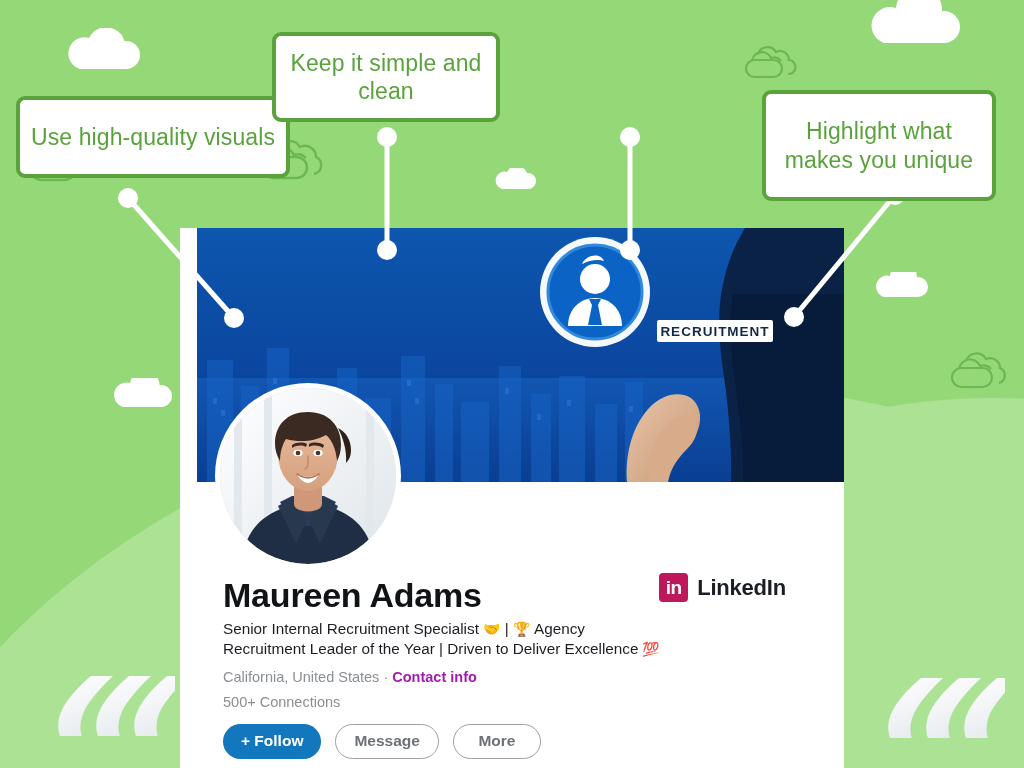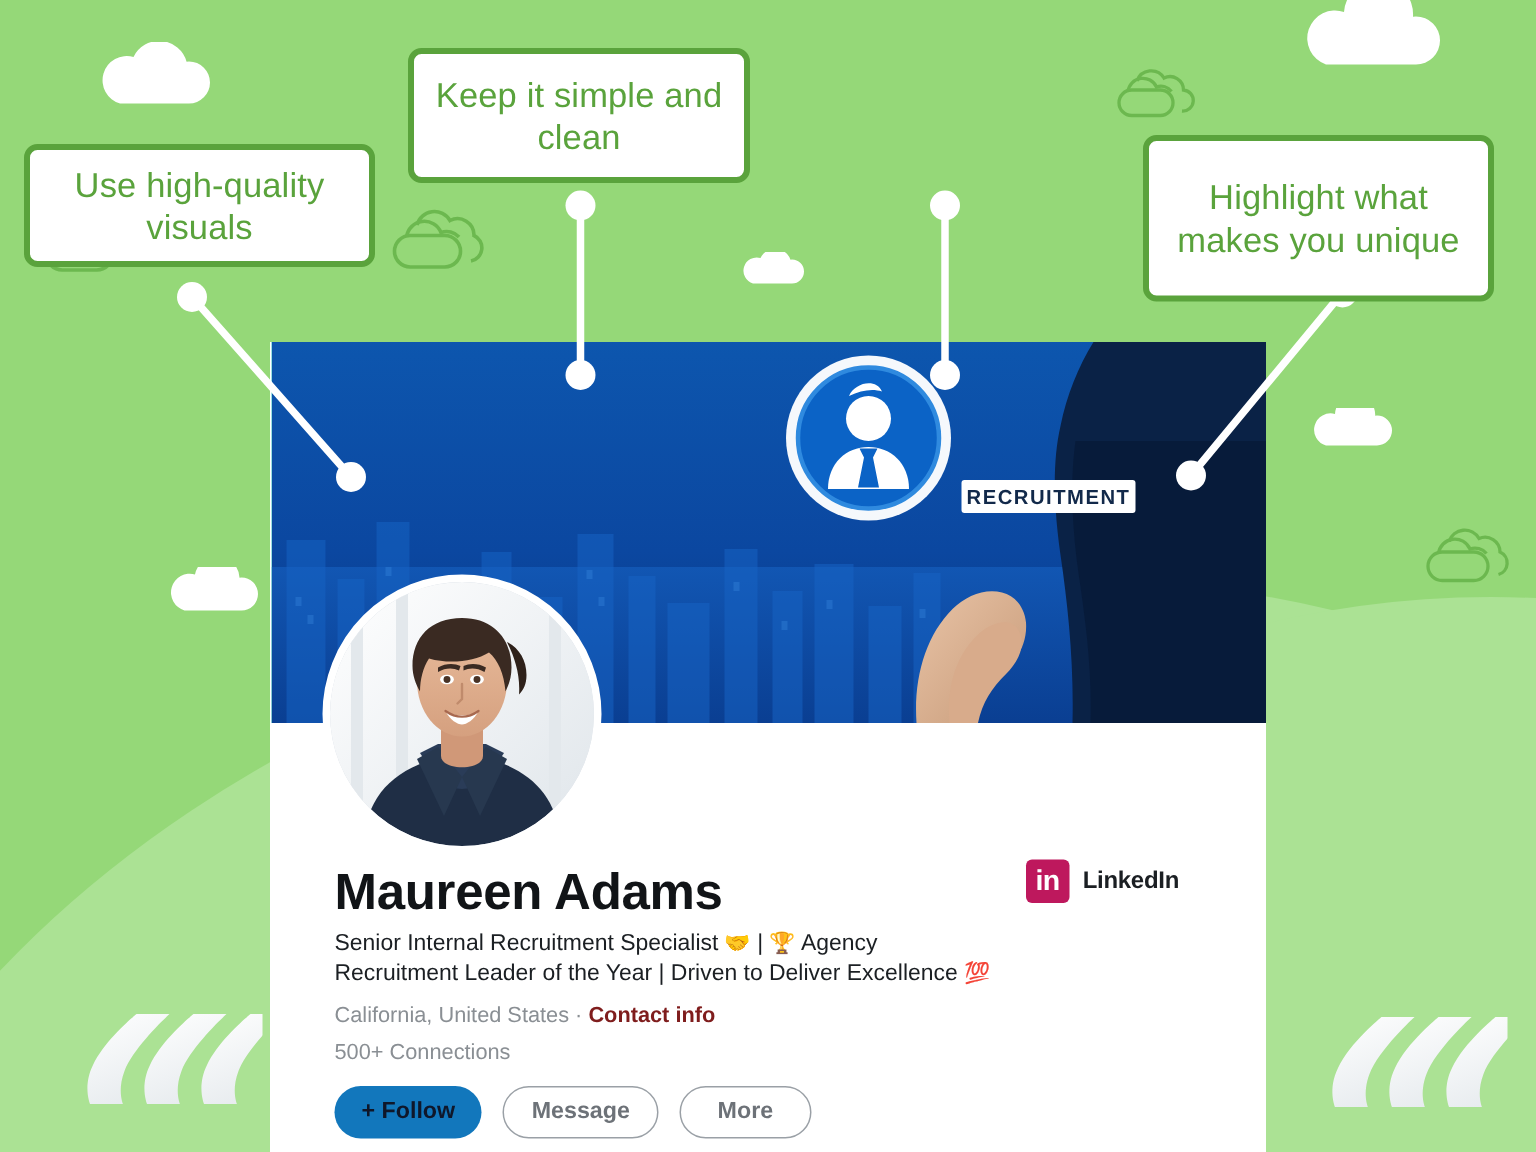--- a/index.html
+++ b/index.html
@@ -61,21 +61,21 @@
     color: #5aa33c;
     display: flex;
     align-items: center;
     justify-content: center;
     text-align: center;
     line-height: 1.22;
     font-size: 23px;
     letter-spacing: .1px;
     padding: 6px 10px;
   }
-  #callout-visuals { left: 16px;  top: 96px;  width: 234px; height: 82px; }
+  #callout-visuals { left: 16px;  top: 96px;  width: 274px; height: 82px; }
   #callout-simple  { left: 272px; top: 32px;  width: 228px; height: 90px; }
   #callout-fonts   { left: 515px; top: 32px;  width: 228px; height: 90px; }
   #callout-unique  { left: 762px; top: 90px;  width: 234px; height: 111px; }
 
   
   .connectors {
     position: absolute;
     left: 0; top: 0;
     width: 1024px; height: 768px;
     pointer-events: none;
@@ -86,21 +86,21 @@
     position: absolute;
     left: 180px;
     top: 228px;
     width: 664px;
     height: 540px;
     background: #ffffff;
     overflow: hidden;
   }
   .banner {
     position: absolute;
-    left: 1px; top: 0;
+    left: 17px; top: 0;
     width: 664px;
     height: 254px;
     overflow: hidden;
     background: #5eead4;
   }
   .banner svg { display: block; }
 
   .avatar {
     position: absolute;
     left: 35px;
@@ -135,21 +135,21 @@
     margin: 0 0 9px 0;
     max-width: 440px;
   }
   .headline .emoji { font-size: 14px; }
   .location-row {
     font-size: 14.5px;
     color: #8a8f94;
     margin: 0 0 9px 0;
   }
   .contact-link {
-    color: #7f1d1d;
+    color: #a21caf;
     font-weight: bold;
     text-decoration: none;
     cursor: pointer;
   }
   .connections {
     font-size: 14.5px;
     color: #8a8f94;
     margin: 0 0 14px 0;
   }
 
@@ -166,21 +166,21 @@
     display: inline-flex;
     align-items: center;
     justify-content: center;
     box-sizing: border-box;
     cursor: pointer;
     padding: 0 18px;
     font-family: "Liberation Sans", sans-serif;
   }
   .btn-primary {
     background: #1277bc;
-    color: #0f172a;
+    color: #ffffff;
     border: none;
     min-width: 96px;
   }
   .btn-outline {
     background: transparent;
     color: #6d7278;
     border: 1.6px solid #9aa0a6;
     min-width: 88px;
   }
 
@@ -199,21 +199,21 @@
     border-radius: 4px;
     color: #ffffff;
     font-size: 19px;
     font-weight: bold;
     display: flex;
     align-items: center;
     justify-content: center;
     letter-spacing: -0.5px;
   }
   .brand-name {
-    font-size: 16px;
+    font-size: 22px;
     font-weight: bold;
     color: #1b1f23;
     letter-spacing: -0.2px;
   }
 </style>
 </head>
 <body>
 
 <div class="stage">
 

